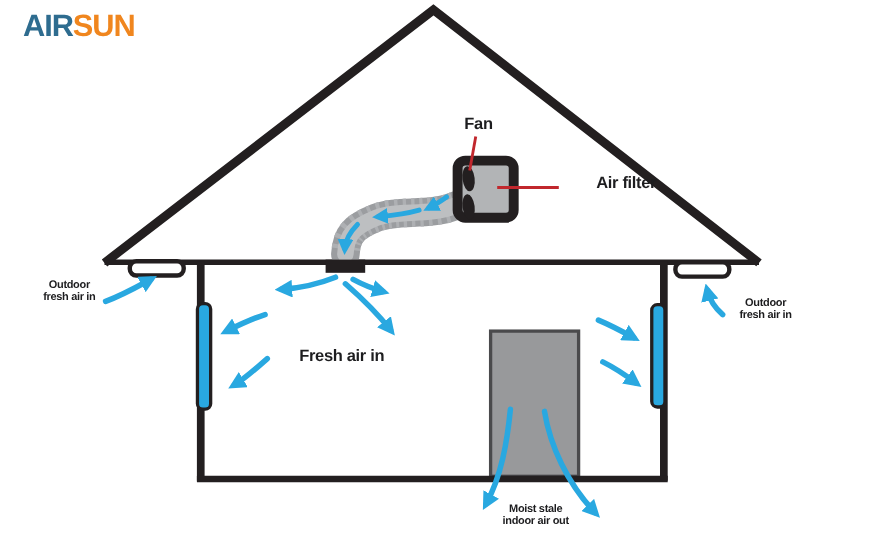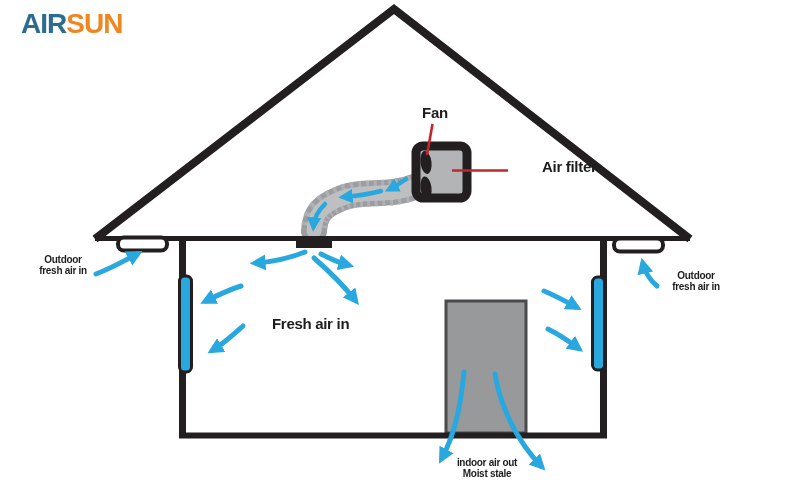--- a/index.html
+++ b/index.html
@@ -101,15 +101,15 @@
 </div>
 
 <div class="label" style="left:641px;top:271px;width:110px;">
   <div>Outdoor</div>
   <div>fresh air in</div>
 </div>
 
 <div class="label" style="left:272px;top:316px;text-align:left;font-size:15px;">Fresh air in</div>
 
 <div class="label" style="left:424px;top:458px;width:126px;">
+  <div>Moist stale</div>
   <div>indoor air out</div>
-  <div>Moist stale</div>
 </div>
 
 </body></html>

